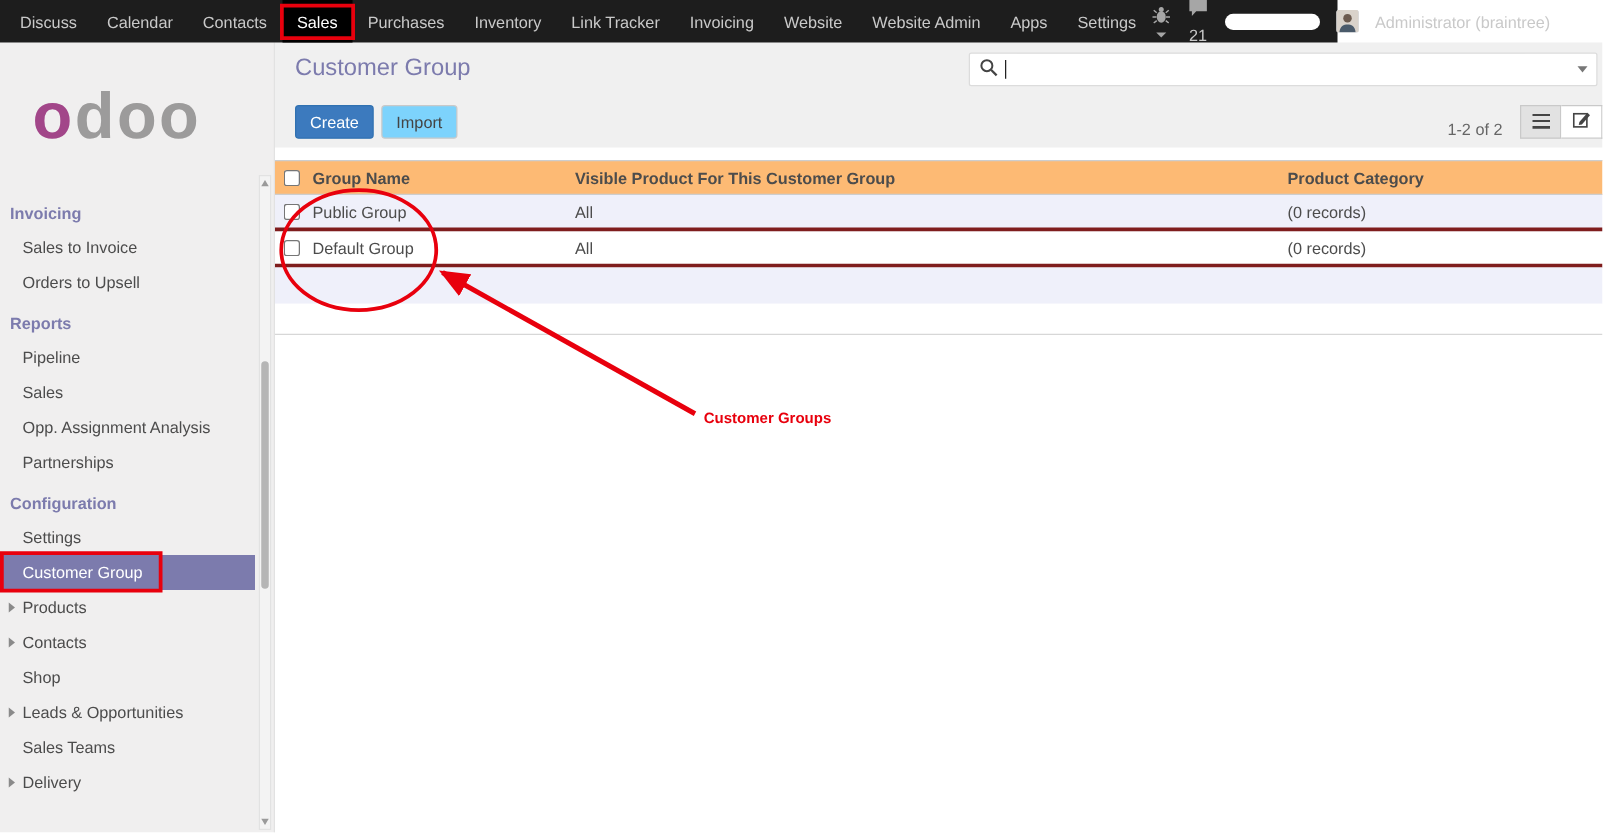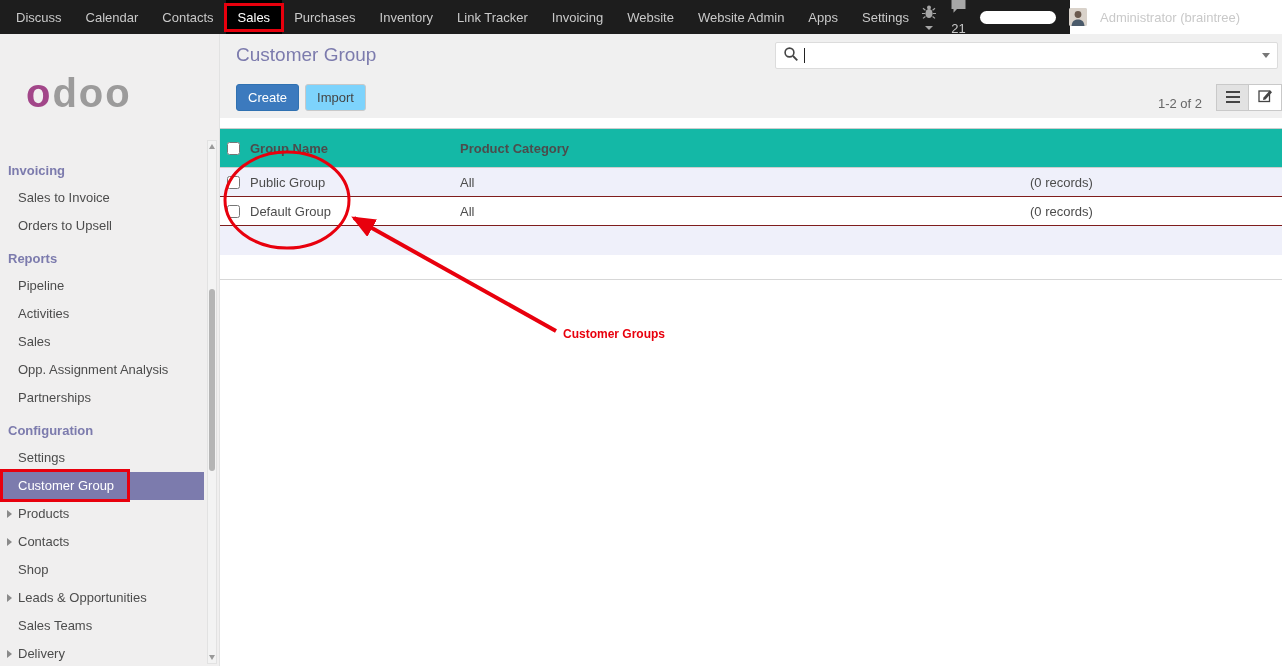--- a/index.html
+++ b/index.html
@@ -27,21 +27,21 @@
   .user-name { white-space: nowrap; cursor: pointer; }
 
   
   .sidebar {
     position: absolute; top: 34px; left: 0; width: 220px; height: 632px;
     background: #f0efef; border-right: 1px solid #e2e2e2; z-index: 1;
   }
   .side-inner { width: 204px; }
   .logo {
     height: 118px; display: flex; align-items: center; padding-left: 26px;
-    font-size: 40px; font-weight: bold; color: #9c9b9b; letter-spacing: 2px; line-height: 1;
+    font-size: 52px; font-weight: bold; color: #9c9b9b; letter-spacing: 2px; line-height: 1;
   }
   .logo-text::first-letter { color: #a24689; }
   .side-section:first-of-type { margin-top: 0; }
   .side-section { margin-top: 6px; }
   .side-title { color: #7c7bad; font-weight: bold; height: 26px; line-height: 26px; padding-left: 8px; }
   .side-item { height: 28px; line-height: 28px; padding-left: 18px; color: #4c4c4c; cursor: pointer; position: relative; white-space: nowrap; }
   .side-item.selected { background: #7c7bad; color: #fff; }
   .tri { position: absolute; left: 7px; top: 10px; width: 0; height: 0;
          border-left: 5px solid #8a8a8a; border-top: 4px solid transparent; border-bottom: 4px solid transparent; }
   
@@ -71,23 +71,23 @@
   .pager { margin-left: auto; color: #666; margin-right: 14px; white-space: nowrap; margin-top: 12px; }
   .view-switcher { display: flex; height: 27px; margin-right: 0; }
   .vs-btn { width: 33px; border: 1px solid #c9c9c9; background: #fff; display: flex; align-items: center; justify-content: center; cursor: pointer; }
   .vs-btn + .vs-btn { border-left: none; }
   .vs-btn.active { background: #e2e2e2; }
   .bars { width: 14px; height: 12px; background: repeating-linear-gradient(to bottom, #444 0 2px, transparent 2px 5px); }
 
   
   .list { margin-top: 10px; }
   .lrow { display: flex; align-items: center; height: 29px; }
-  .lhead { height: 40px; background: #14b8a6; border-top: 1px solid #cdcdcd; border-bottom: 1px solid #cdcdcd; font-weight: bold; color: #4c4c4c; }
+  .lhead { height: 28px; background: #fdba74; border-top: 1px solid #cdcdcd; border-bottom: 1px solid #cdcdcd; font-weight: bold; color: #4c4c4c; }
   .row-alt { background: #eff0fa; }
-  .lrow.data { border-bottom: 1px solid #7f1d1d; cursor: pointer; }
+  .lrow.data { border-bottom: 3px solid #7f1d1d; cursor: pointer; }
   .ccheck { width: 28px; padding-left: 7px; display: flex; align-items: center; }
   .cname { width: 212px; padding-left: 2px; }
   .cvis  { width: 570px; }
   .ccat  { flex: 1; }
   input[type=checkbox] { width: 13px; height: 13px; cursor: pointer; }
   .fill-alt { height: 29px; background: #eff0fa; }
   .fill-white { height: 25px; background: #fff; border-bottom: 1px solid #d7d7d7; }
 
   
   .ann-sales-box { position: absolute; left: -2px; right: -2px; top: 3px; bottom: 2px; border: 3px solid #e8000d; pointer-events: none; }
@@ -177,21 +177,20 @@
 
     <div class="side-section">
       <div class="side-title">Invoicing</div>
       <div class="side-item"><span>Sales to Invoice</span></div>
       <div class="side-item"><span>Orders to Upsell</span></div>
     </div>
 
     <div class="side-section">
       <div class="side-title">Reports</div>
       <div class="side-item"><span>Pipeline</span></div>
-      <div class="side-item"><span>Activities</span></div>
       <div class="side-item"><span>Sales</span></div>
       <div class="side-item"><span>Opp. Assignment Analysis</span></div>
       <div class="side-item"><span>Partnerships</span></div>
     </div>
 
     <div class="side-section">
       <div class="side-title">Configuration</div>
       <div class="side-item"><span>Settings</span></div>
       <div class="side-item selected">
         <span>Customer Group</span>
@@ -247,20 +246,21 @@
       </div>
     </div>
   </div>
 
   <div class="list">
     <div class="lrow lhead">
       <div class="ccheck">
           <input type="checkbox" style="">
         </div>
       <div class="cname">Group Name</div>
+      <div class="cvis">Visible Product For This Customer Group</div>
       <div class="ccat">Product Category</div>
     </div>
     <div class="lrow data row-alt">
       <div class="ccheck">
           <input type="checkbox" style="">
         </div>
       <div class="cname">Public Group</div>
       <div class="cvis">All</div>
       <div class="ccat">(0 records)</div>
     </div>

